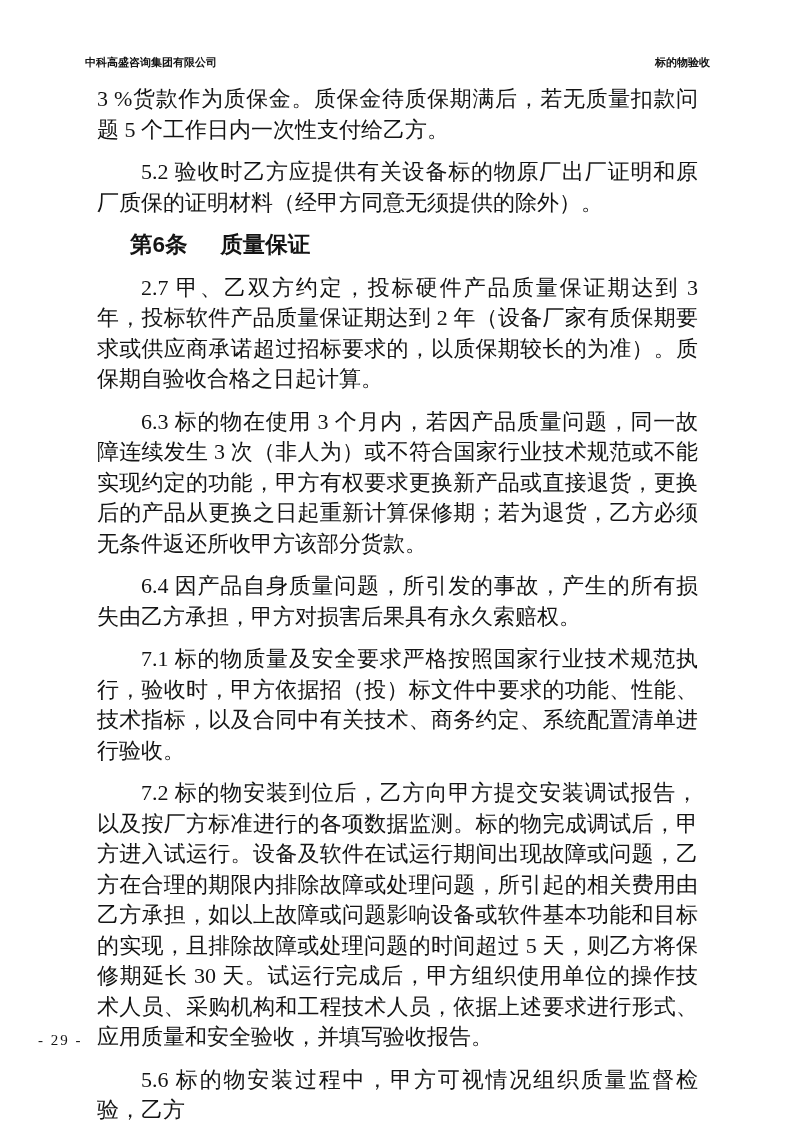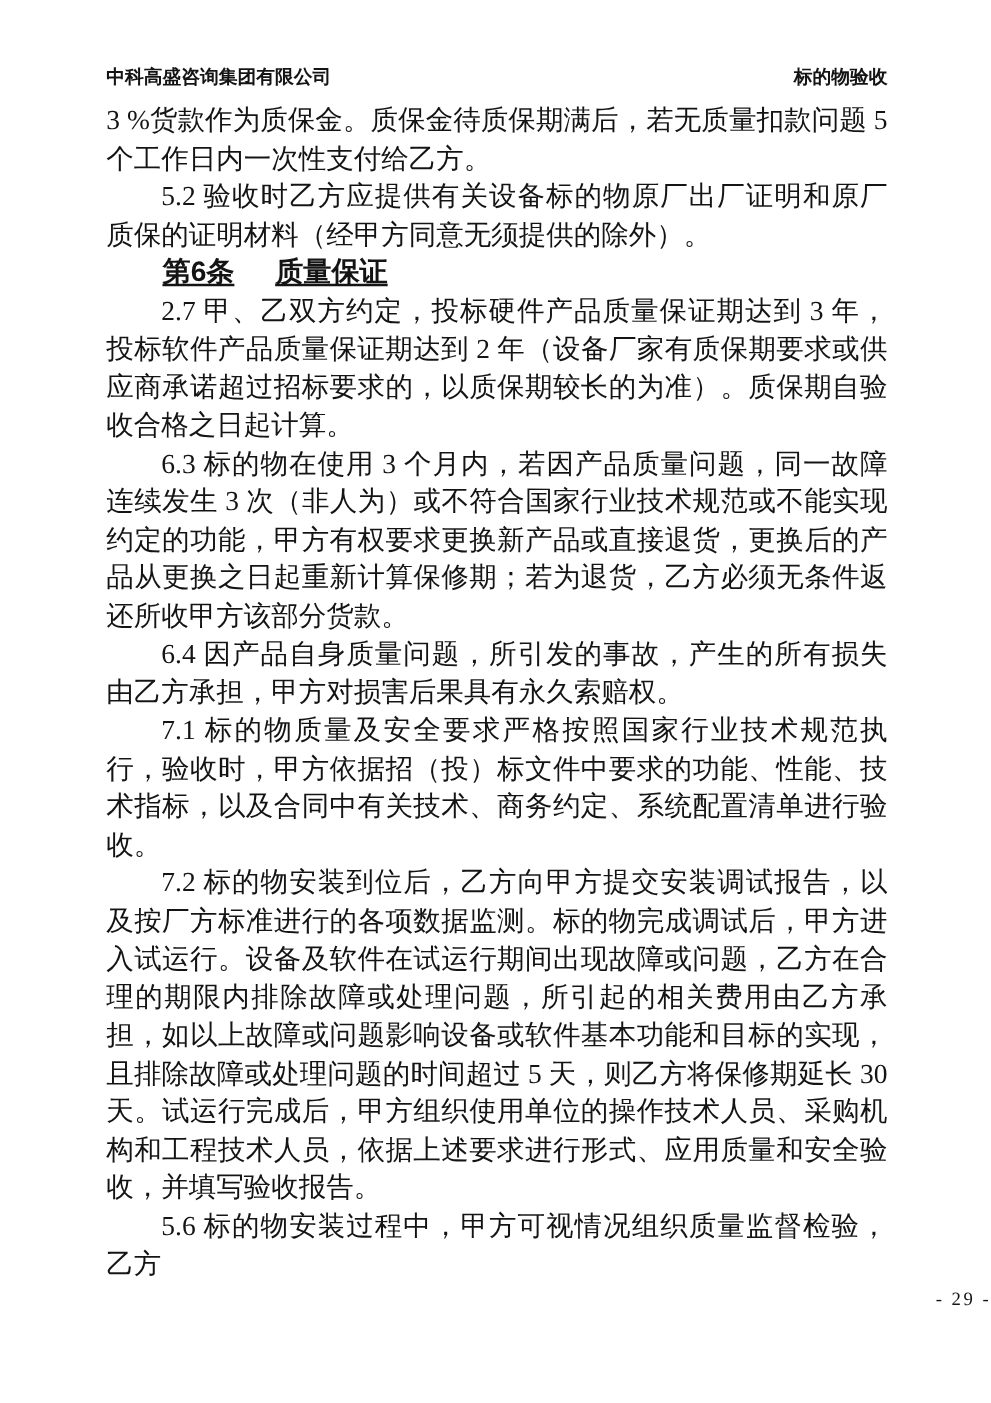--- a/index.html
+++ b/index.html
@@ -12,51 +12,50 @@
     color: #141414;
     box-sizing: border-box;
     padding: 52px 83px 0 85px;
     font-family: "Liberation Serif", "DejaVu Serif", serif;
     overflow: hidden;
   }
   .header {
     display: flex;
     justify-content: space-between;
     align-items: baseline;
-    font-size: 15px;
+    font-size: 11px;
     font-weight: bold;
     line-height: 20px;
   }
   .content {
     margin-top: 9px;
     font-size: 22px;
     line-height: 30.5px;
     text-align: justify;
   }
   p.body {
-    margin: 0;
+    margin: 12px;
     text-indent: 2em;
   }
   p.body.no-indent { text-indent: 0; }
   .clause {
     margin: 0;
     font-size: 22.5px;
     font-weight: bold;
     text-indent: 2em;
     font-family: "Liberation Sans", "DejaVu Sans", sans-serif;
     text-align: left;
-    text-decoration: underline;
   }
   .clause .clause-title { margin-left: 1.45em; }
   .footer {
     position: absolute;
     top: 1030px;
     left: 0;
     right: 0;
-    text-align: right;
+    text-align: left;
     font-size: 15px;
     line-height: 20px;
     letter-spacing: 2px;
     padding-left: 38px;
   }
 </style>
 </head>
 <body>
 
 <div class="page">

